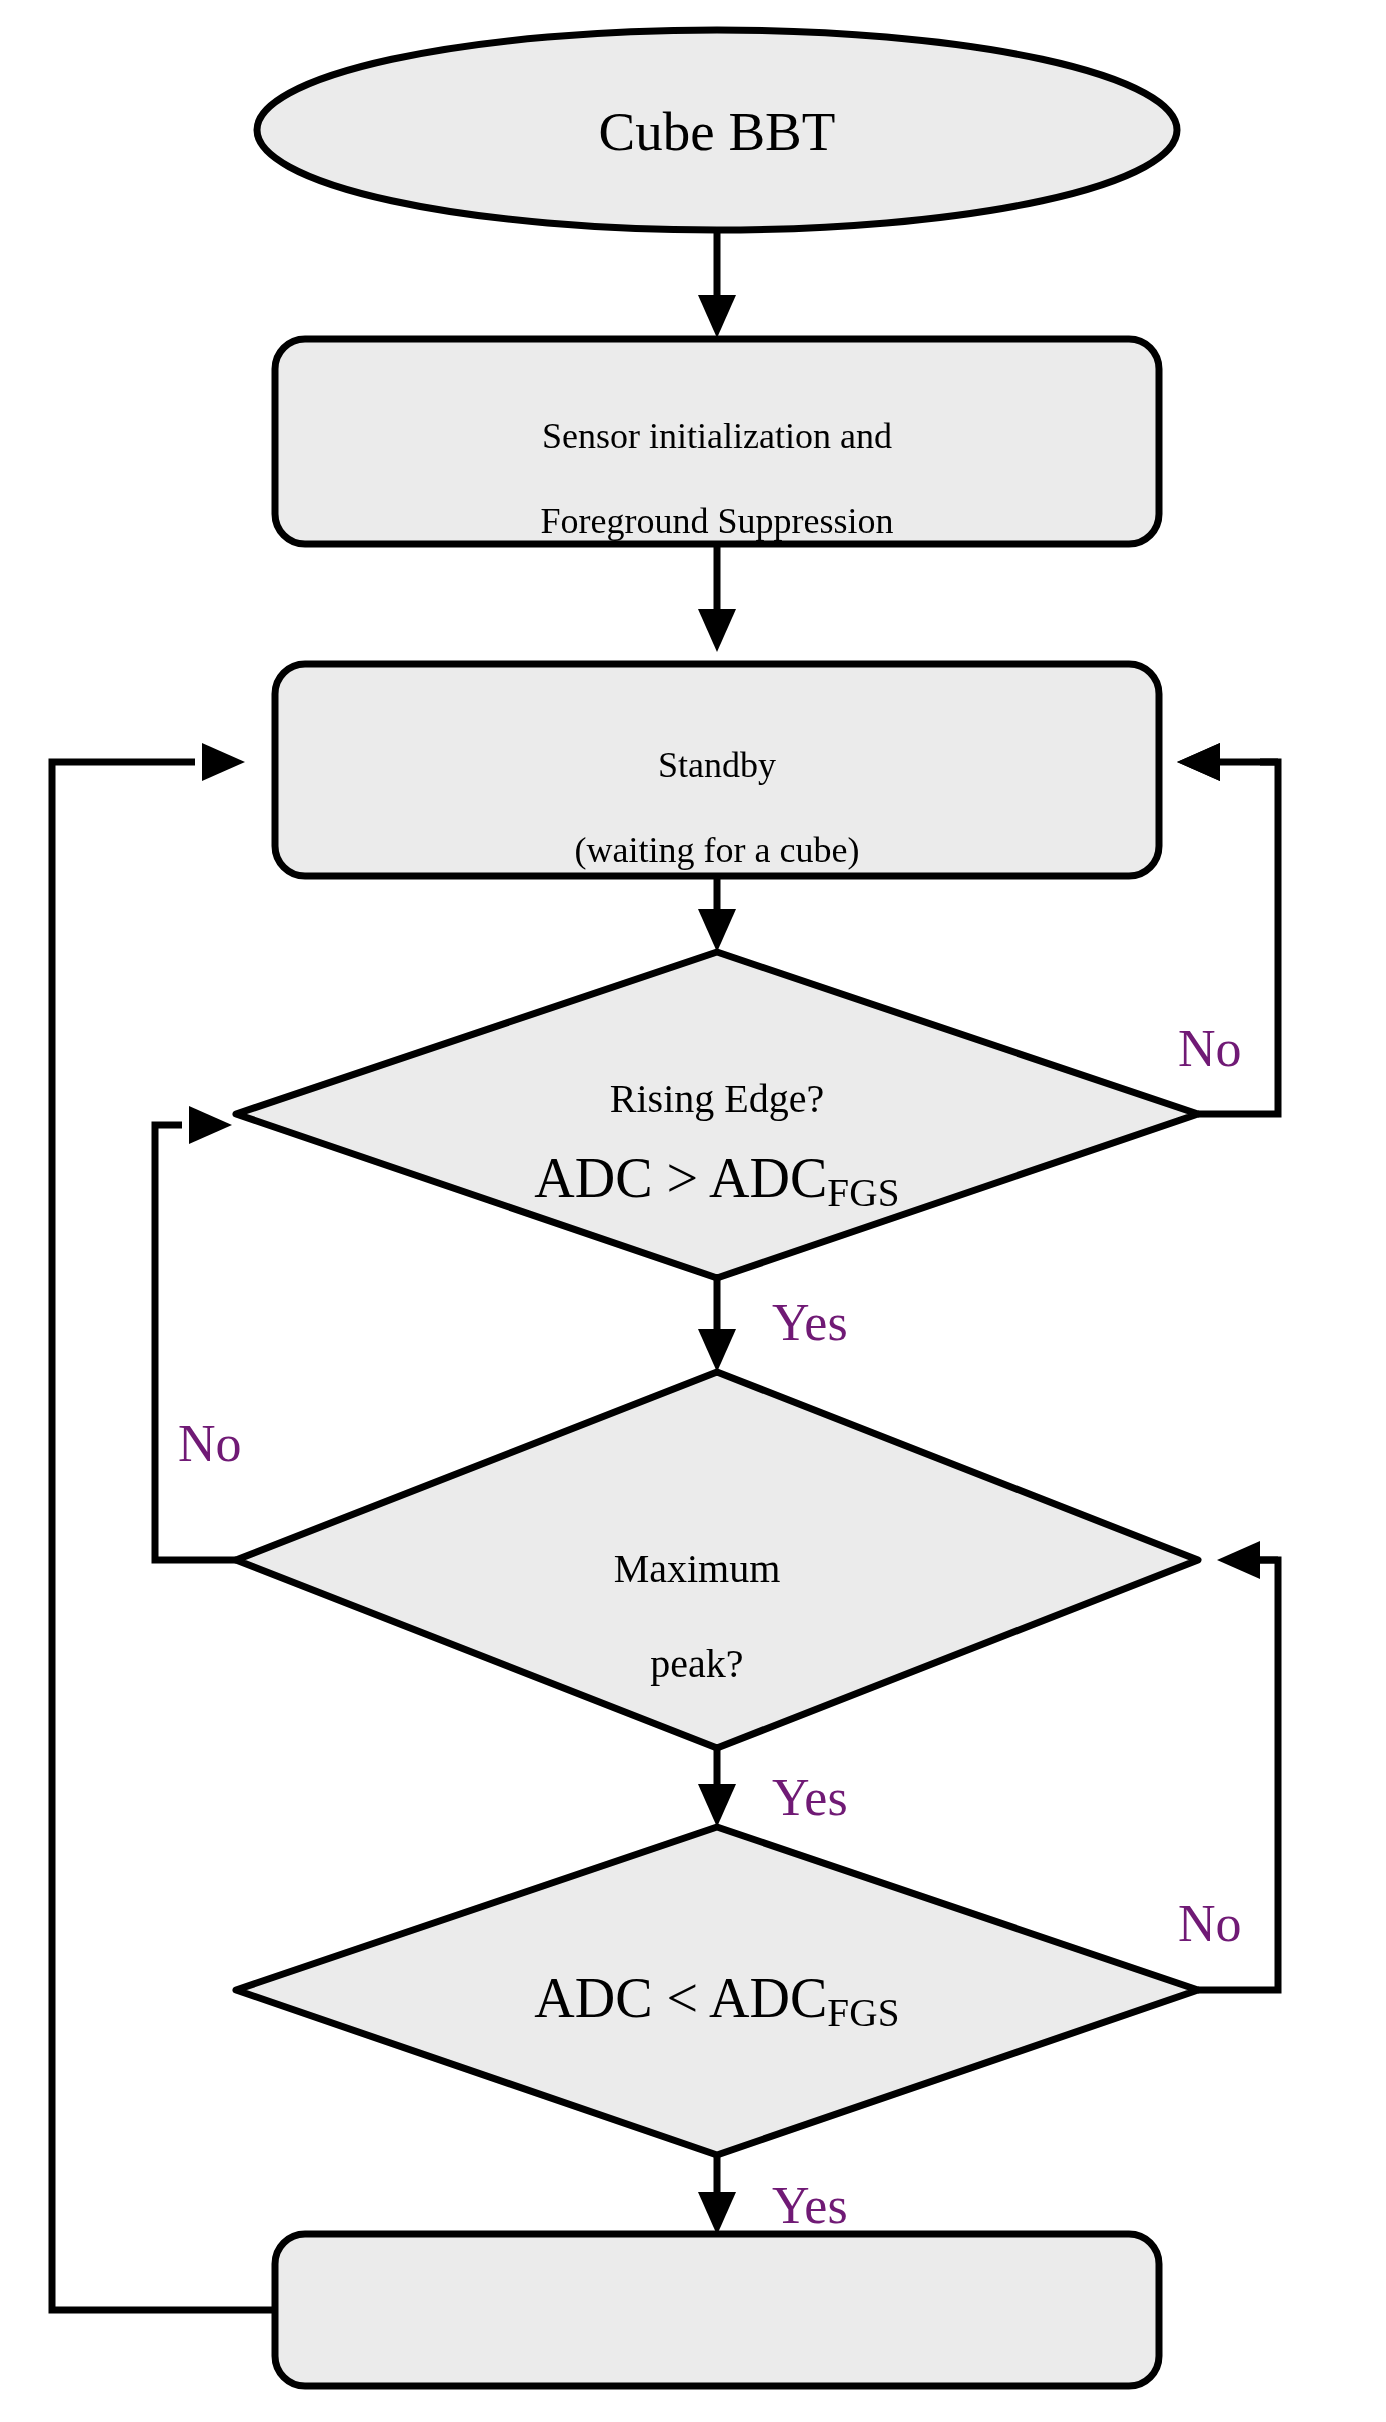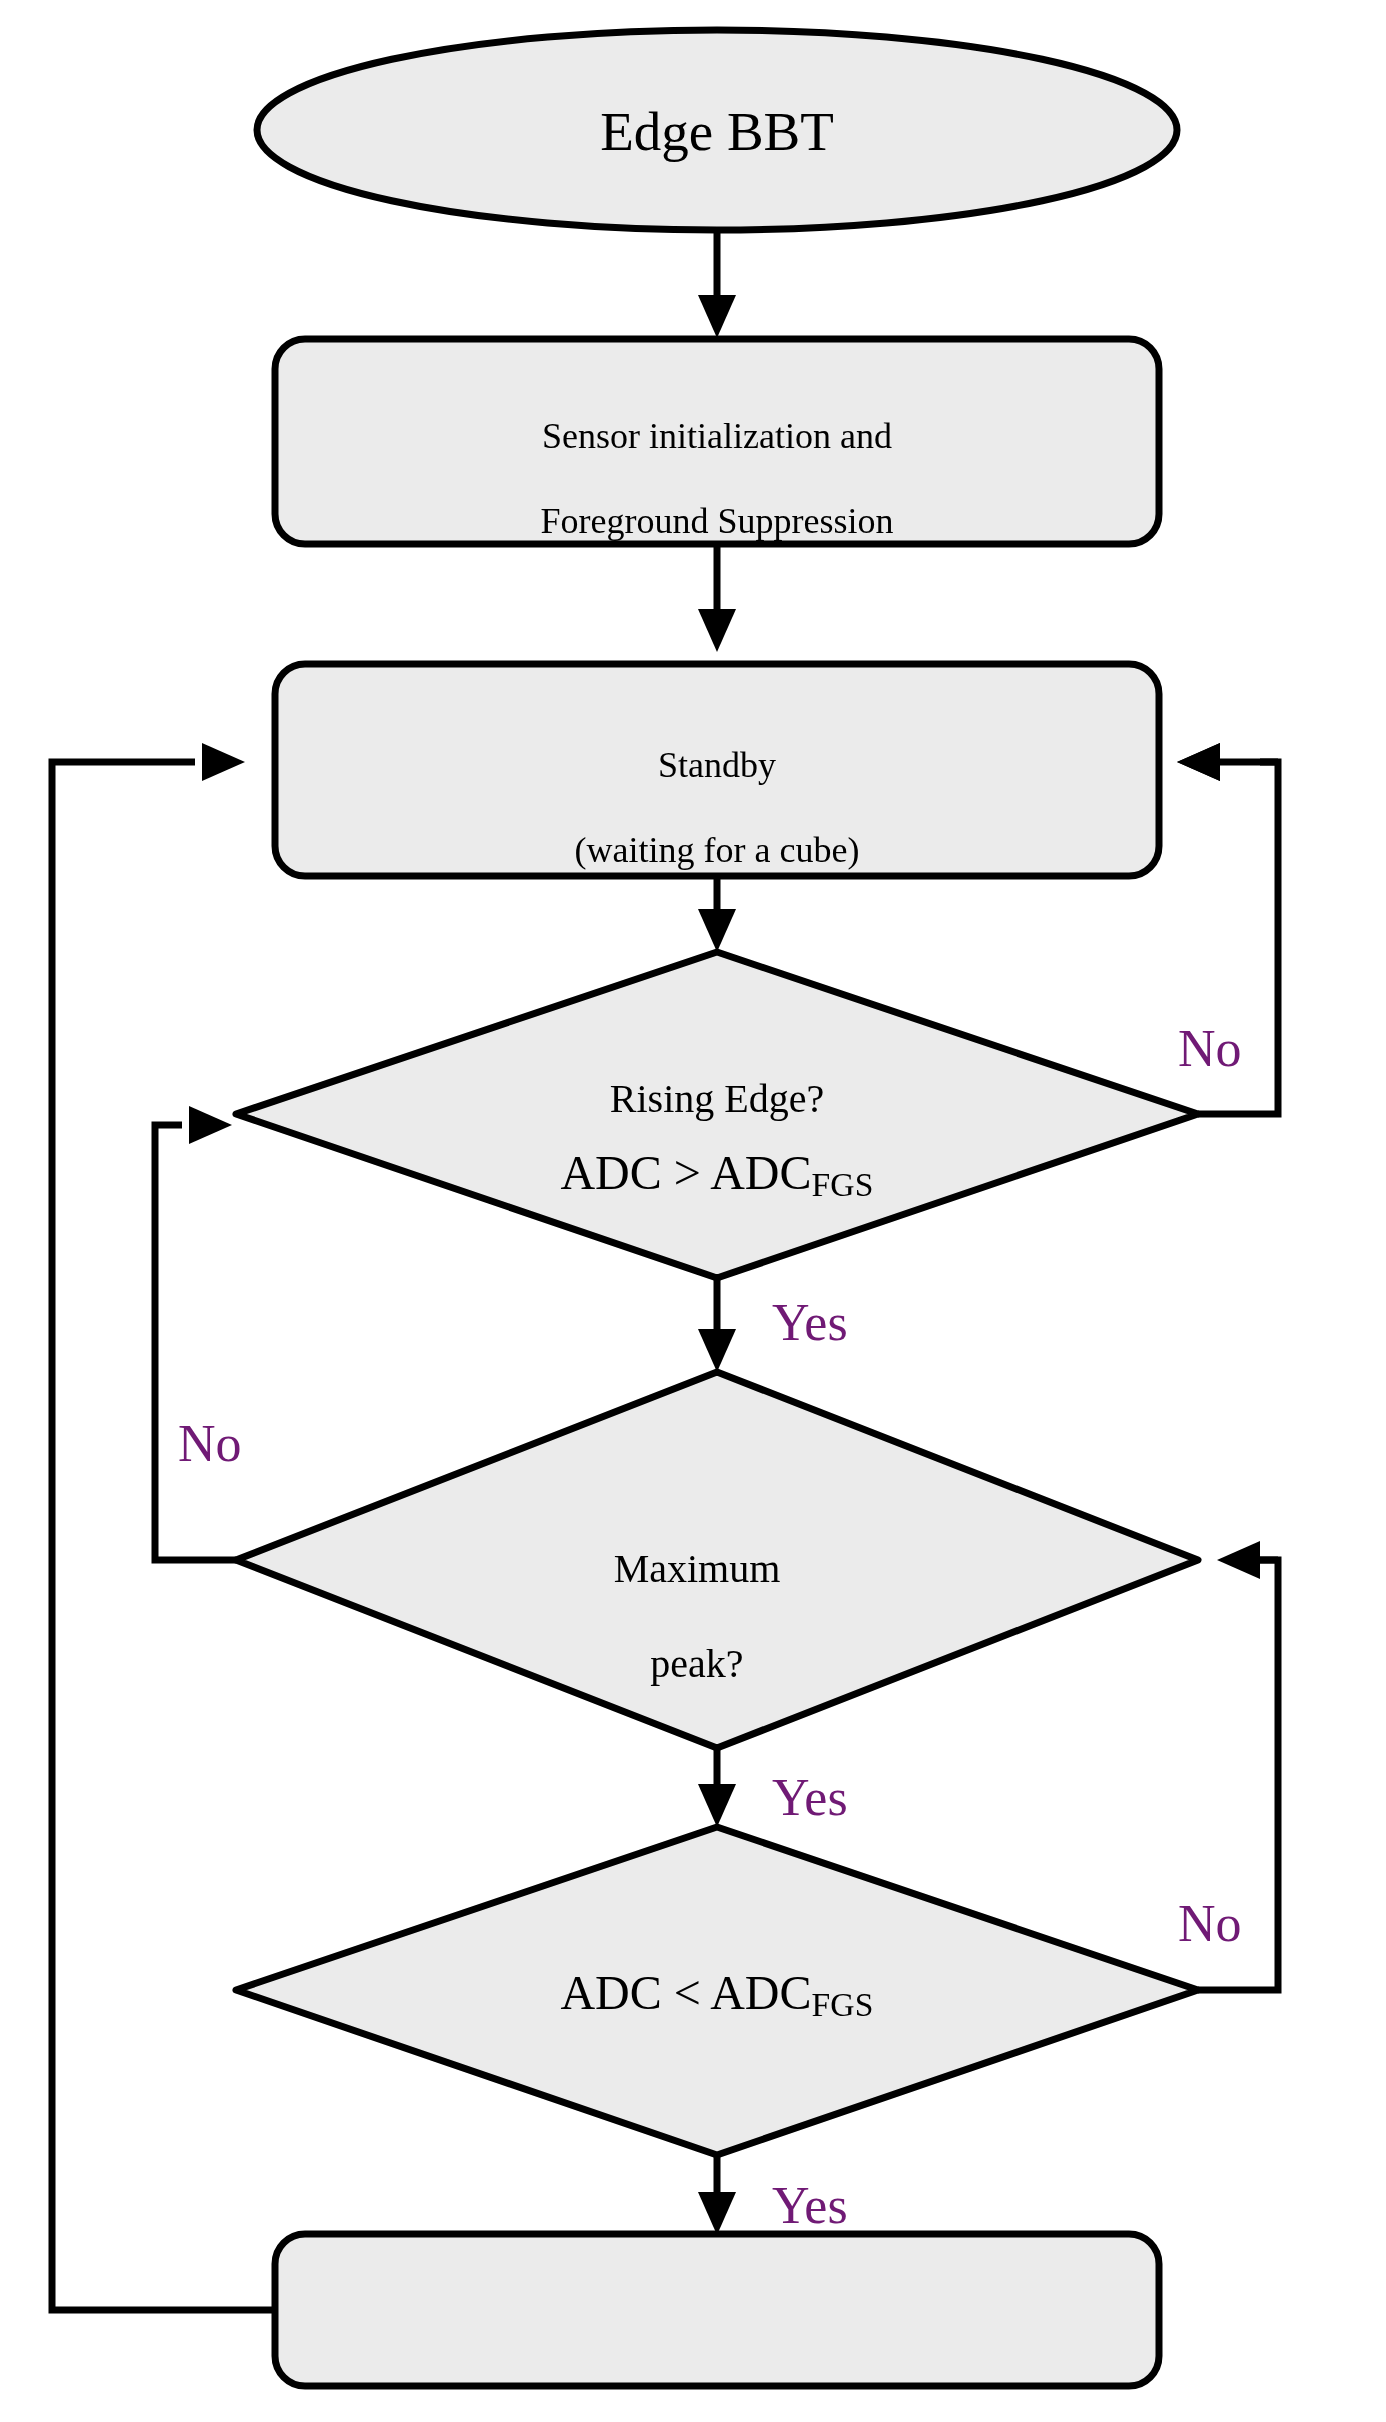--- a/index.html
+++ b/index.html
@@ -61,21 +61,21 @@
     pointer-events: none;
   }
   .sub {
     font-size: 0.70em;
     vertical-align: -0.22em;
     letter-spacing: 0.005em;
   }
   .fs-start      { font-size: 55px; }
   .fs-process    { font-size: 36px; }
   .fs-decision   { font-size: 40px; }
-  .fs-decision-b { font-size: 48px; }
+  .fs-decision-b { font-size: 56px; }
   .fs-edge       { font-size: 52px; }
 </style>
 </head>
 <body>
 
 <div id="flow-root">
 
   <svg class="flow-svg" viewBox="0 0 1386 2422" xmlns="http://www.w3.org/2000/svg">
 
     <g>
@@ -140,21 +140,21 @@
     <polygon class="node-shape" points="717,952 1198,1114 717,1278 236,1114"></polygon>
 
     <polygon class="node-shape" points="717,1372 1198,1560 717,1748 236,1560"></polygon>
 
     <polygon class="node-shape" points="717,1827 1198,1990 717,2155 236,1990"></polygon>
 
     <rect class="node-shape" x="275" y="2234" width="884" height="152" rx="30" ry="30"></rect>
 
   </svg>
 
-  <div class="node-label fs-start" style="left:257px; top:100px; width:920px;">Edge BBT</div>
+  <div class="node-label fs-start" style="left:257px; top:100px; width:920px;">Cube BBT</div>
 
   <div class="node-label fs-process" style="left:285px; top:373px; width:864px;">
     <div>Sensor initialization and</div>
     <div>Foreground Suppression</div>
   </div>
 
   <div class="node-label fs-process" style="left:285px; top:702px; width:864px;">
     <div>Standby</div>
     <div>(waiting for a cube)</div>
   </div>

